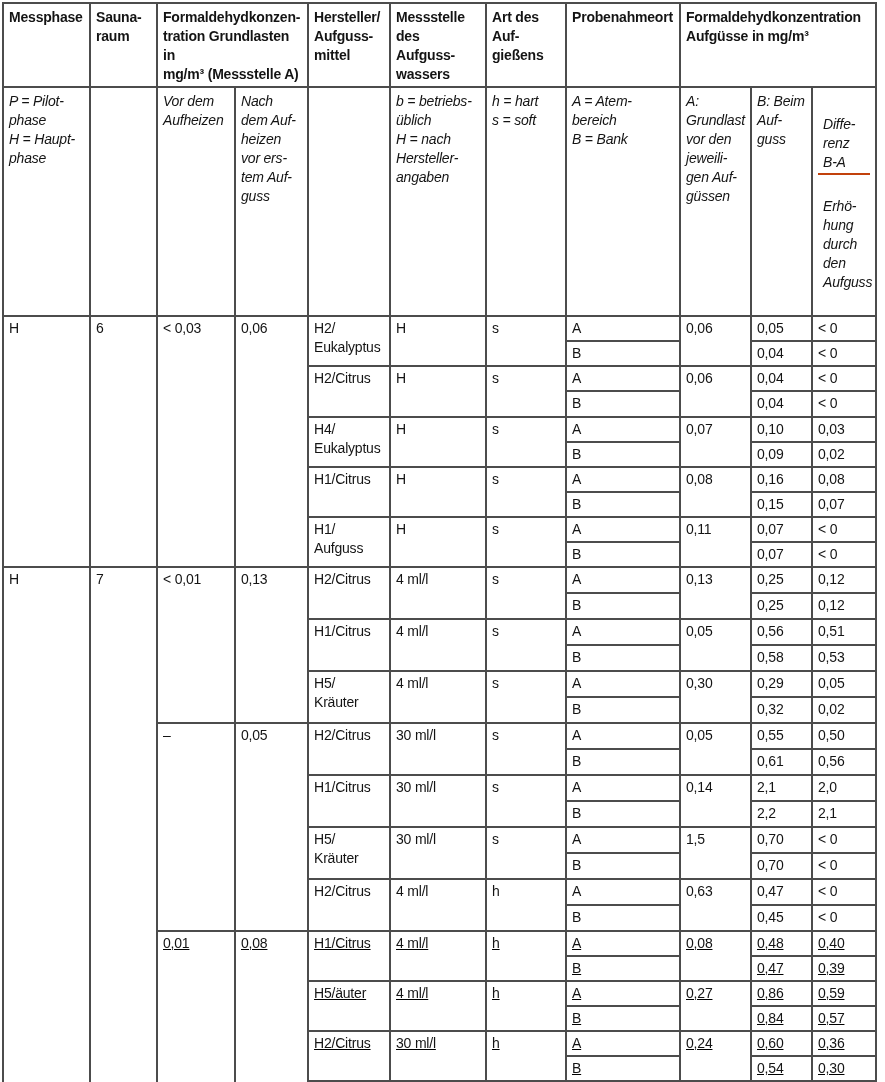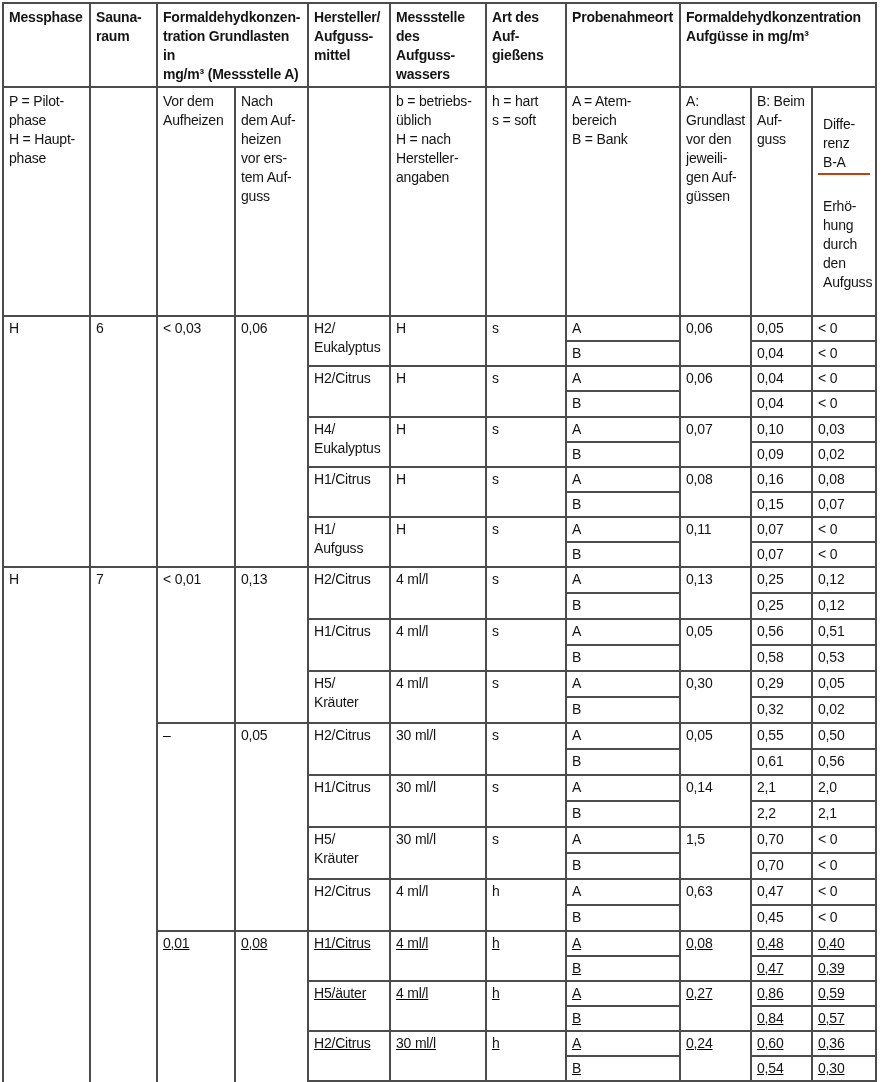--- a/index.html
+++ b/index.html
@@ -30,21 +30,21 @@
     padding: 2px 5px;
     font-size: 14px;
     line-height: 1.36;
     letter-spacing: -0.2px;
     color: #141414;
     white-space: pre-line;
     font-weight: normal;
     overflow: hidden;
   }
   table.ft thead th { font-weight: bold; padding-top: 4px; }
-  table.ft thead td { padding-top: 4px; }
+  table.ft thead td { padding-top: 4px; font-style: italic; }
   tr.h1 { height: 65px; }
   tr.h2 { height: 164px; }
   tr.rs1 { height: 25px; }
   tr.rs2a { height: 26px; }
   tr.rs2b { height: 24px; text-decoration: underline; }
   td.diff-header { padding: 0; }
   .diff-top {
     box-sizing: border-box;
     height: 64px;
     padding: 4px 5px 4px 5px;

